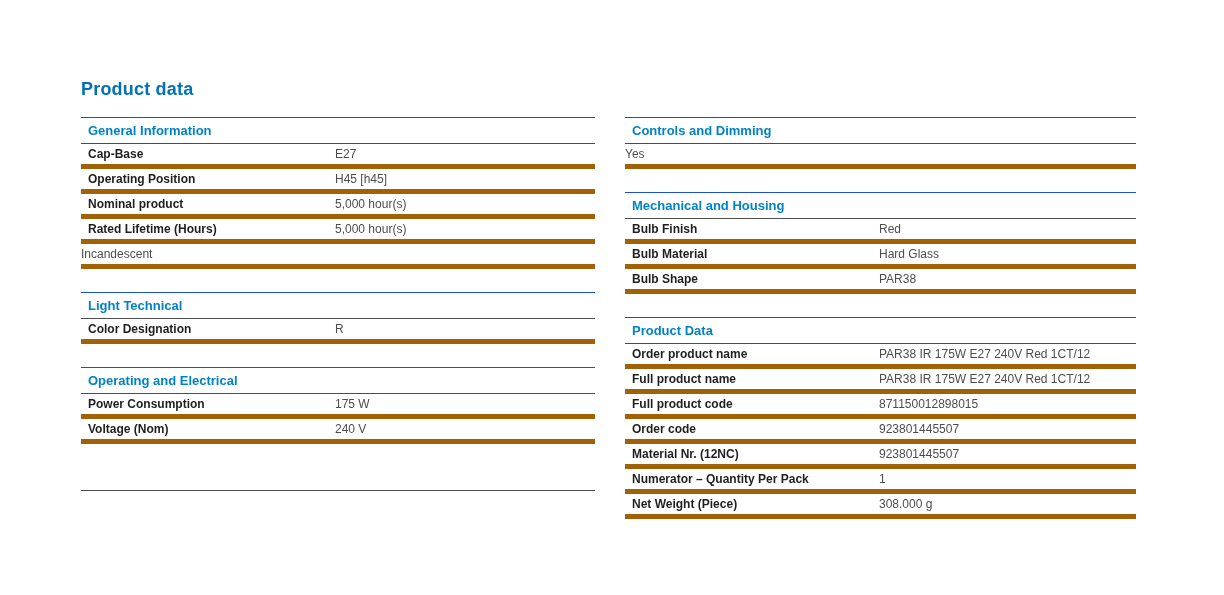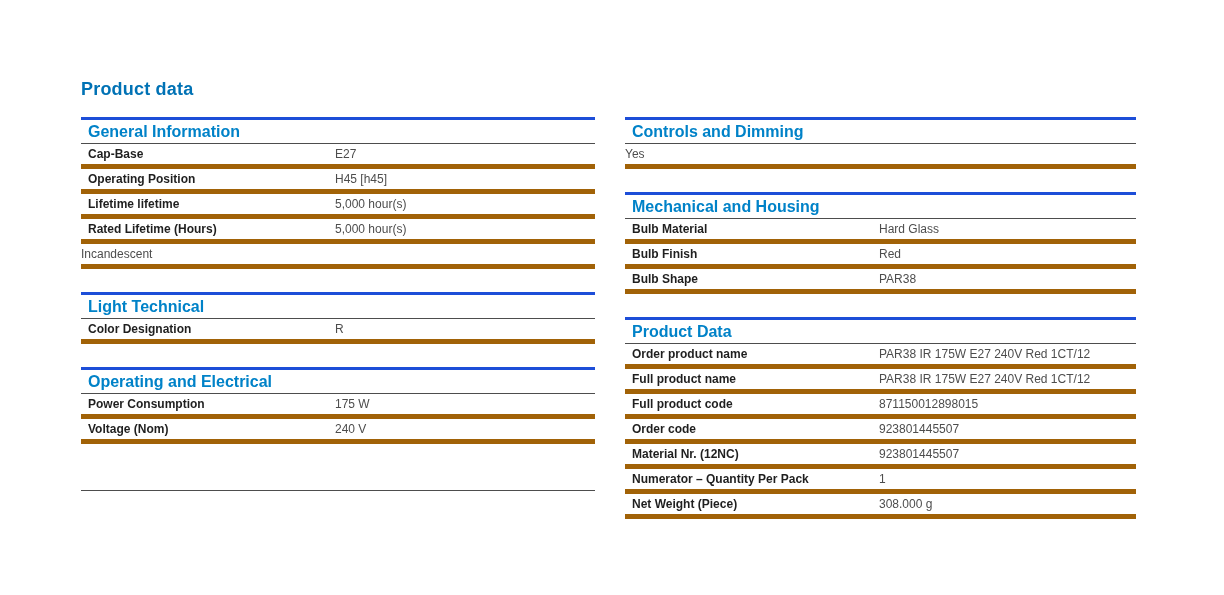--- a/index.html
+++ b/index.html
@@ -26,27 +26,27 @@
     left: 81px;
     top: 117px;
     display: flex;
     gap: 30px;
   }
   .col { display: flex; flex-direction: column; }
   .col-left  { width: 514px; }
   .col-right { width: 511px; }
   .section { margin-bottom: 23px; }
   .sec-heading {
-    border-top: 3px solid #1d4ed8;
+    border-top: 1px solid #1d4ed8;
     border-bottom: 1px solid #4d4d4d;
     height: 27px;
     display: flex;
     align-items: center;
     padding-left: 7px;
-    font-size: 16px;
+    font-size: 13px;
     font-weight: bold;
     color: #0082c8;
   }
   .row {
     border-bottom: 5px solid #a16207;
     height: 25px;
     display: flex;
     align-items: center;
     font-size: 12px;
   }
@@ -78,21 +78,21 @@
             <div class="sec-heading">General Information</div>
             <div class="row">
               <div class="label">Cap-Base</div>
               <div class="value">E27</div>
             </div>
             <div class="row">
               <div class="label">Operating Position</div>
               <div class="value">H45 [h45]</div>
             </div>
             <div class="row">
-              <div class="label">Lifetime lifetime</div>
+              <div class="label">Nominal product</div>
               <div class="value">5,000 hour(s)</div>
             </div>
             <div class="row">
               <div class="label">Rated Lifetime (Hours)</div>
               <div class="value">5,000 hour(s)</div>
             </div>
             <div class="row">
               <div class="value">Incandescent</div>
             </div>
           </div>
@@ -121,26 +121,26 @@
       <div id="right-sections">
           <div class="section">
             <div class="sec-heading">Controls and Dimming</div>
             <div class="row">
               <div class="value">Yes</div>
             </div>
           </div>
           <div class="section">
             <div class="sec-heading">Mechanical and Housing</div>
             <div class="row">
+              <div class="label">Bulb Finish</div>
+              <div class="value">Red</div>
+            </div>
+            <div class="row">
               <div class="label">Bulb Material</div>
               <div class="value">Hard Glass</div>
-            </div>
-            <div class="row">
-              <div class="label">Bulb Finish</div>
-              <div class="value">Red</div>
             </div>
             <div class="row">
               <div class="label">Bulb Shape</div>
               <div class="value">PAR38</div>
             </div>
           </div>
           <div class="section">
             <div class="sec-heading">Product Data</div>
             <div class="row">
               <div class="label">Order product name</div>

